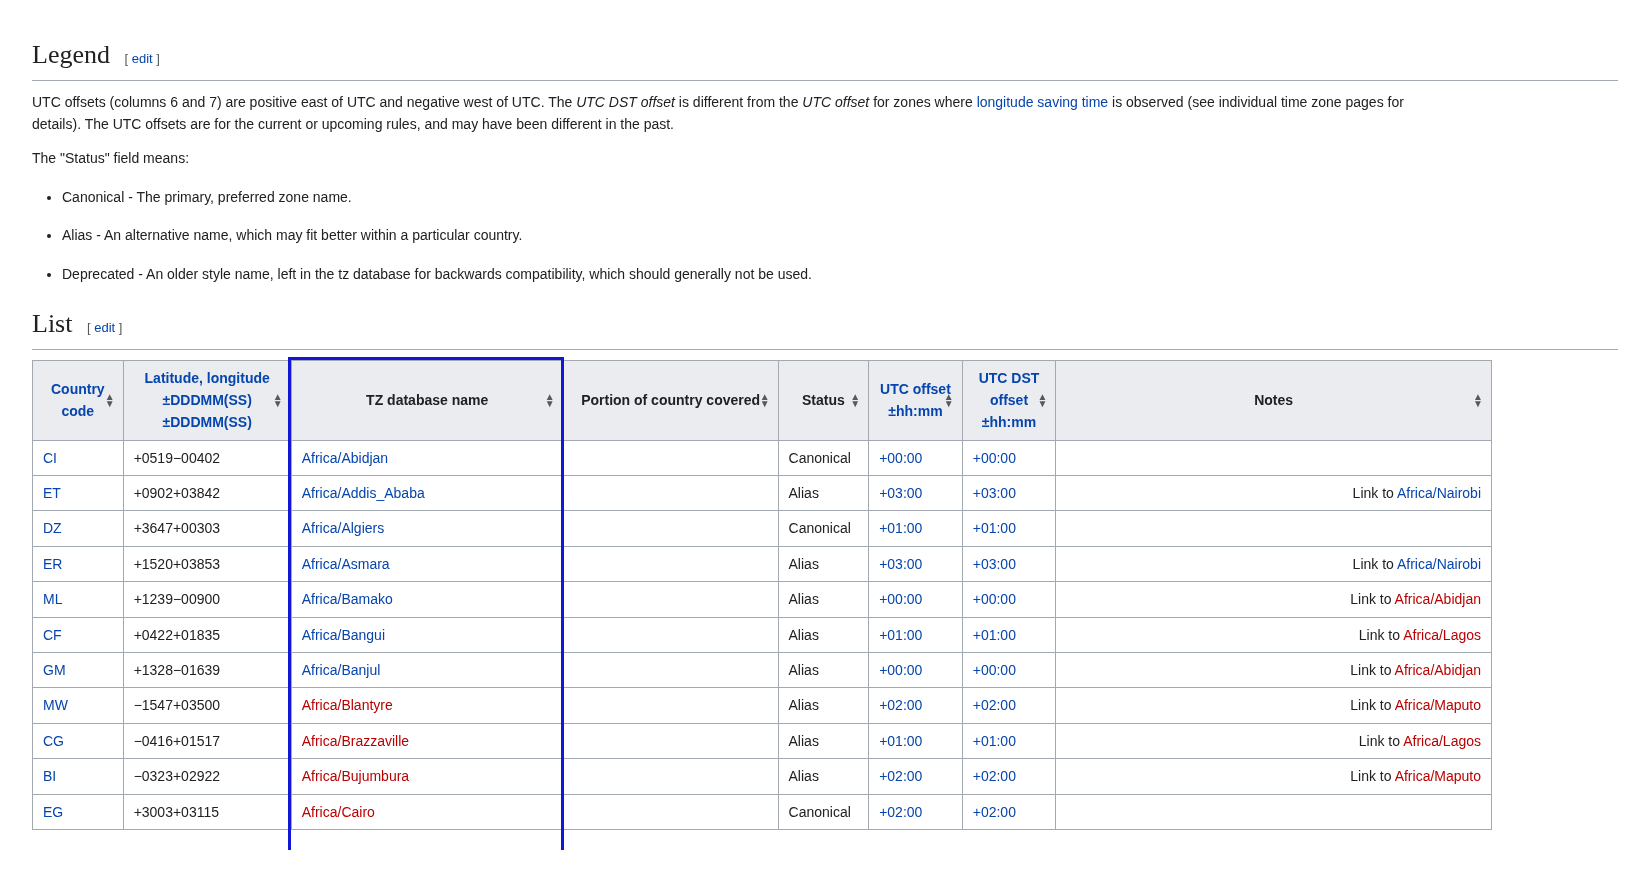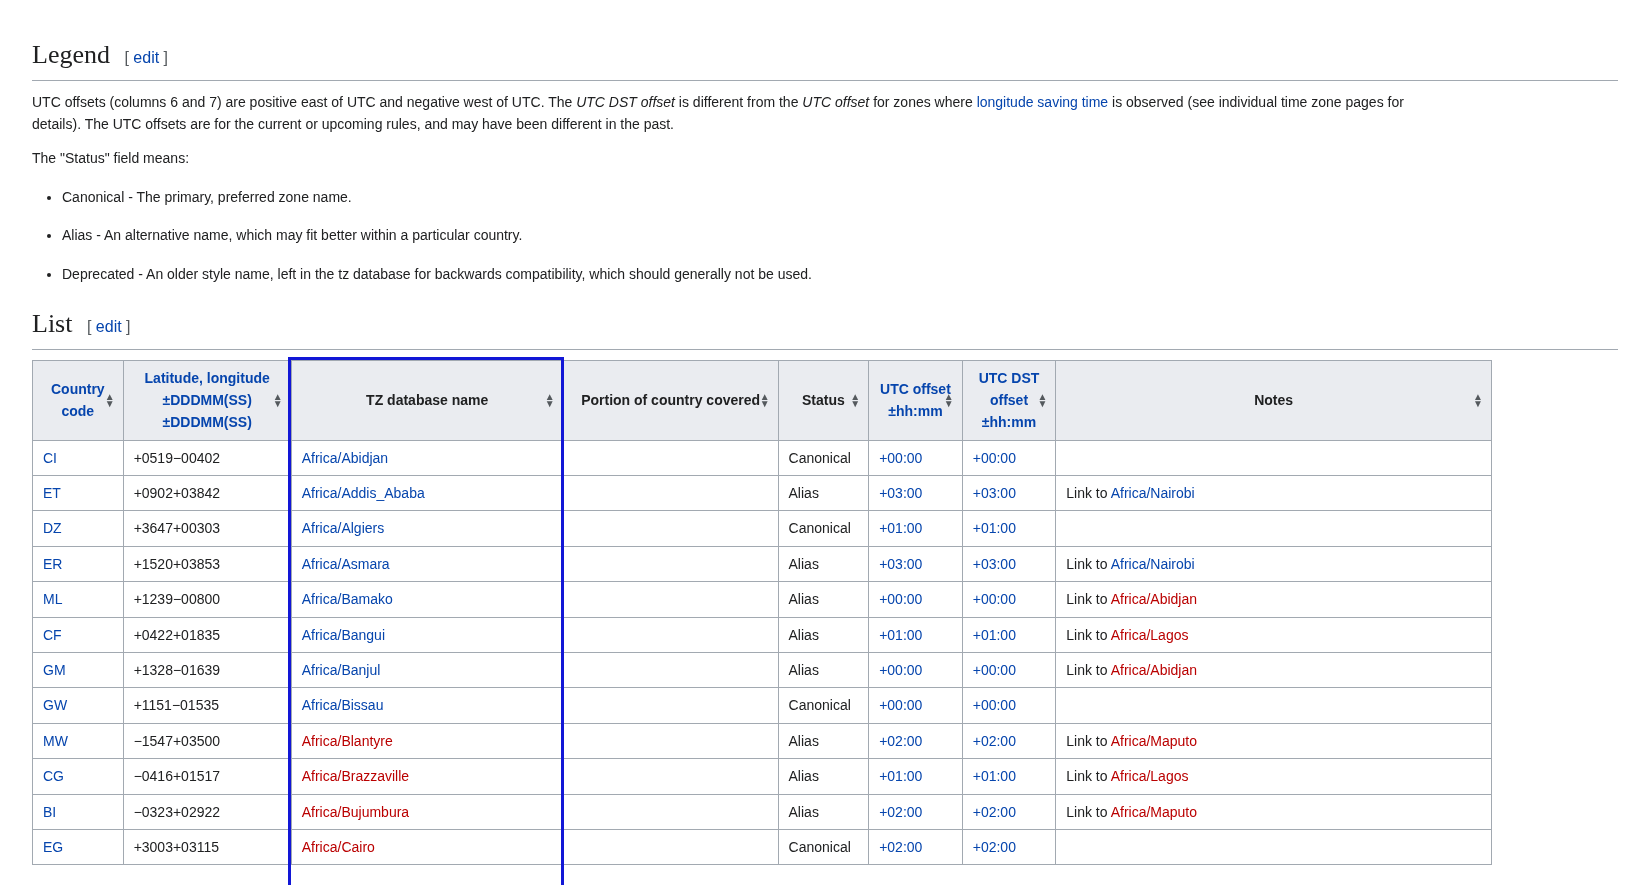--- a/index.html
+++ b/index.html
@@ -14,21 +14,21 @@
   }
   .section-title {
     font-family: "Linux Libertine", Georgia, Times, serif;
     font-size: 26px;
     font-weight: 400;
     border-bottom: 1px solid #a2a9b1;
     padding-bottom: 4px;
     margin: 14px 0 10px 0;
   }
   .edit-link {
-    font-size: 16px;
+    font-size: 13px;
     color: #0645ad;
     font-family: Arial, Helvetica, sans-serif;
     font-weight: 400;
     margin-left: 8px;
     vertical-align: baseline;
     cursor: pointer;
   }
   .edit-link .bracket { color: #54595d; }
   a, .wikilink { color: #0645ad; text-decoration: none; cursor: pointer; }
   .redlink { color: #ba0000; }
@@ -61,21 +61,21 @@
     position: absolute;
     right: 8px;
     top: 50%;
     transform: translateY(-50%);
     font-size: 10px;
     color: #54595d;
     line-height: 7px;
     pointer-events: none;
   }
   table.wikitable td { background: #fff; }
-  table.wikitable td.notes { text-align: left; }
+  table.wikitable td.notes { text-align: right; }
   .col-highlight {
     position: absolute;
     border: 3px solid #1217d6;
     pointer-events: none;
     z-index: 5;
   }
 </style>
 </head>
 <body>
 
@@ -200,21 +200,21 @@
           <td><span>+1520+03853</span></td>
           <td><a class="wikilink ">Africa/Asmara</a></td>
           <td><span></span></td>
           <td><span>Alias</span></td>
           <td><a class="wikilink">+03:00</a></td>
           <td><a class="wikilink">+03:00</a></td>
           <td class="notes"><span>Link to </span><a class="wikilink ">Africa/Nairobi</a></td>
         </tr>
         <tr>
           <td><a class="wikilink">ML</a></td>
-          <td><span>+1239−00800</span></td>
+          <td><span>+1239−00900</span></td>
           <td><a class="wikilink ">Africa/Bamako</a></td>
           <td><span></span></td>
           <td><span>Alias</span></td>
           <td><a class="wikilink">+00:00</a></td>
           <td><a class="wikilink">+00:00</a></td>
           <td class="notes"><span>Link to </span><a class="wikilink redlink">Africa/Abidjan</a></td>
         </tr>
         <tr>
           <td><a class="wikilink">CF</a></td>
           <td><span>+0422+01835</span></td>
@@ -229,30 +229,20 @@
           <td><a class="wikilink">GM</a></td>
           <td><span>+1328−01639</span></td>
           <td><a class="wikilink ">Africa/Banjul</a></td>
           <td><span></span></td>
           <td><span>Alias</span></td>
           <td><a class="wikilink">+00:00</a></td>
           <td><a class="wikilink">+00:00</a></td>
           <td class="notes"><span>Link to </span><a class="wikilink redlink">Africa/Abidjan</a></td>
         </tr>
         <tr>
-          <td><a class="wikilink">GW</a></td>
-          <td><span>+1151−01535</span></td>
-          <td><a class="wikilink ">Africa/Bissau</a></td>
-          <td><span></span></td>
-          <td><span>Canonical</span></td>
-          <td><a class="wikilink">+00:00</a></td>
-          <td><a class="wikilink">+00:00</a></td>
-          <td class="notes"></td>
-        </tr>
-        <tr>
           <td><a class="wikilink">MW</a></td>
           <td><span>−1547+03500</span></td>
           <td><a class="wikilink redlink">Africa/Blantyre</a></td>
           <td><span></span></td>
           <td><span>Alias</span></td>
           <td><a class="wikilink">+02:00</a></td>
           <td><a class="wikilink">+02:00</a></td>
           <td class="notes"><span>Link to </span><a class="wikilink redlink">Africa/Maputo</a></td>
         </tr>
         <tr>

